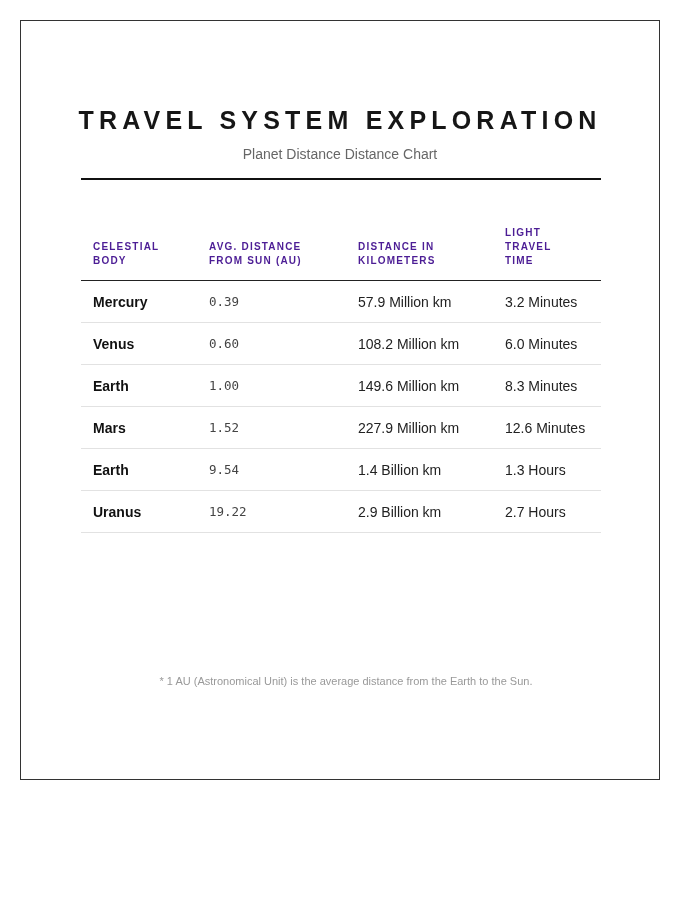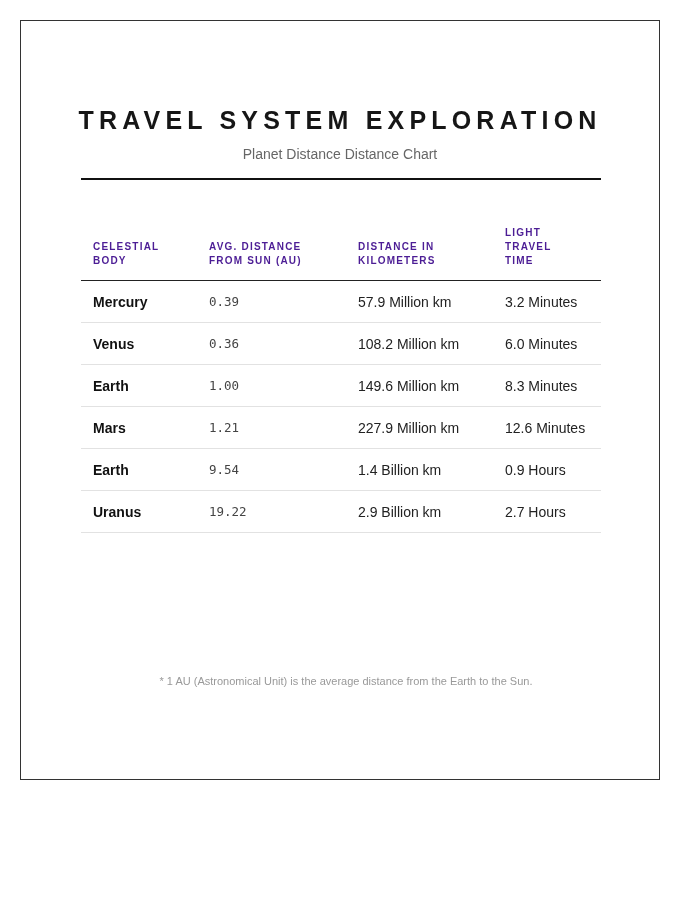--- a/index.html
+++ b/index.html
@@ -73,41 +73,41 @@
     </thead>
     <tbody>
       <tr>
         <td class="name">Mercury</td>
         <td class="au">0.39</td>
         <td>57.9 Million km</td>
         <td>3.2 Minutes</td>
       </tr>
       <tr>
         <td class="name">Venus</td>
-        <td class="au">0.36</td>
+        <td class="au">0.60</td>
         <td>108.2 Million km</td>
         <td>6.0 Minutes</td>
       </tr>
       <tr>
         <td class="name">Earth</td>
         <td class="au">1.00</td>
         <td>149.6 Million km</td>
         <td>8.3 Minutes</td>
       </tr>
       <tr>
         <td class="name">Mars</td>
-        <td class="au">1.21</td>
+        <td class="au">1.52</td>
         <td>227.9 Million km</td>
         <td>12.6 Minutes</td>
       </tr>
       <tr>
         <td class="name">Earth</td>
         <td class="au">9.54</td>
         <td>1.4 Billion km</td>
-        <td>0.9 Hours</td>
+        <td>1.3 Hours</td>
       </tr>
       <tr>
         <td class="name">Uranus</td>
         <td class="au">19.22</td>
         <td>2.9 Billion km</td>
         <td>2.7 Hours</td>
       </tr>
     </tbody>
   </table>
 

